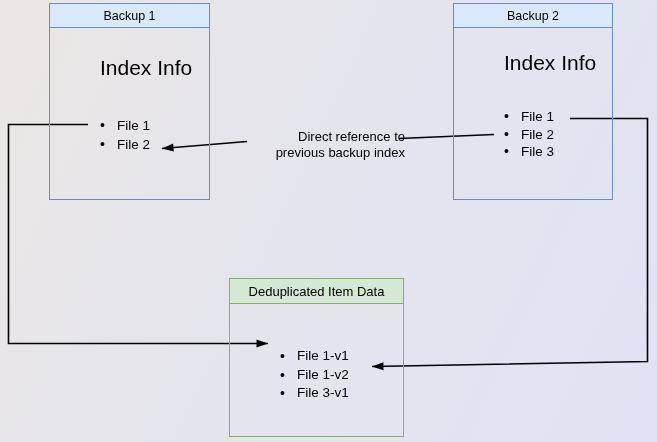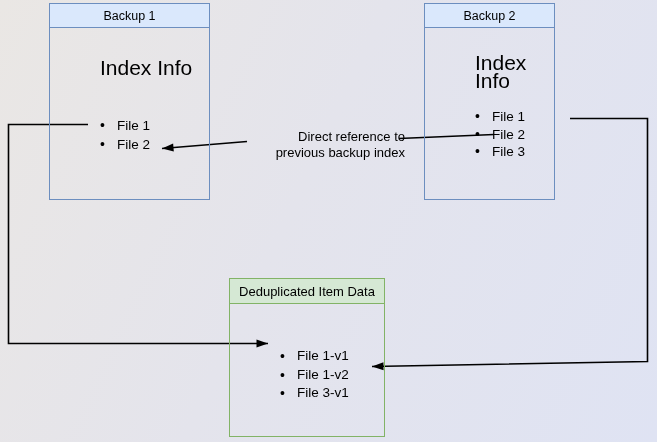--- a/index.html
+++ b/index.html
@@ -74,33 +74,33 @@
     <div class="node-header">
       <span>Backup 1</span>
     </div>
     <div class="index-info" style="top:55px">Index Info</div>
     <ul class="file-list b1-list" style="left:50px;top:112px">
       <li>File 1</li>
       <li>File 2</li>
     </ul>
   </div>
 
-  <div class="node" style="left:424px;top:3px;width:131px;height:197px">
+  <div class="node" style="left:453px;top:3px;width:160px;height:197px">
     <div class="node-header">
       <span>Backup 2</span>
     </div>
     <div class="index-info" style="top:50px">Index Info</div>
     <ul class="file-list b2-list" style="left:50px;top:104px">
       <li>File 1</li>
       <li>File 2</li>
       <li>File 3</li>
     </ul>
   </div>
 
-  <div class="node green" style="left:229px;top:278px;width:156px;height:159px">
+  <div class="node green" style="left:229px;top:278px;width:175px;height:159px">
     <div class="node-header">
       <span>Deduplicated Item Data</span>
     </div>
     <ul class="file-list dd-list" style="left:50px;top:68px">
       <li>File 1-v1</li>
       <li>File 1-v2</li>
       <li>File 3-v1</li>
     </ul>
   </div>
 

